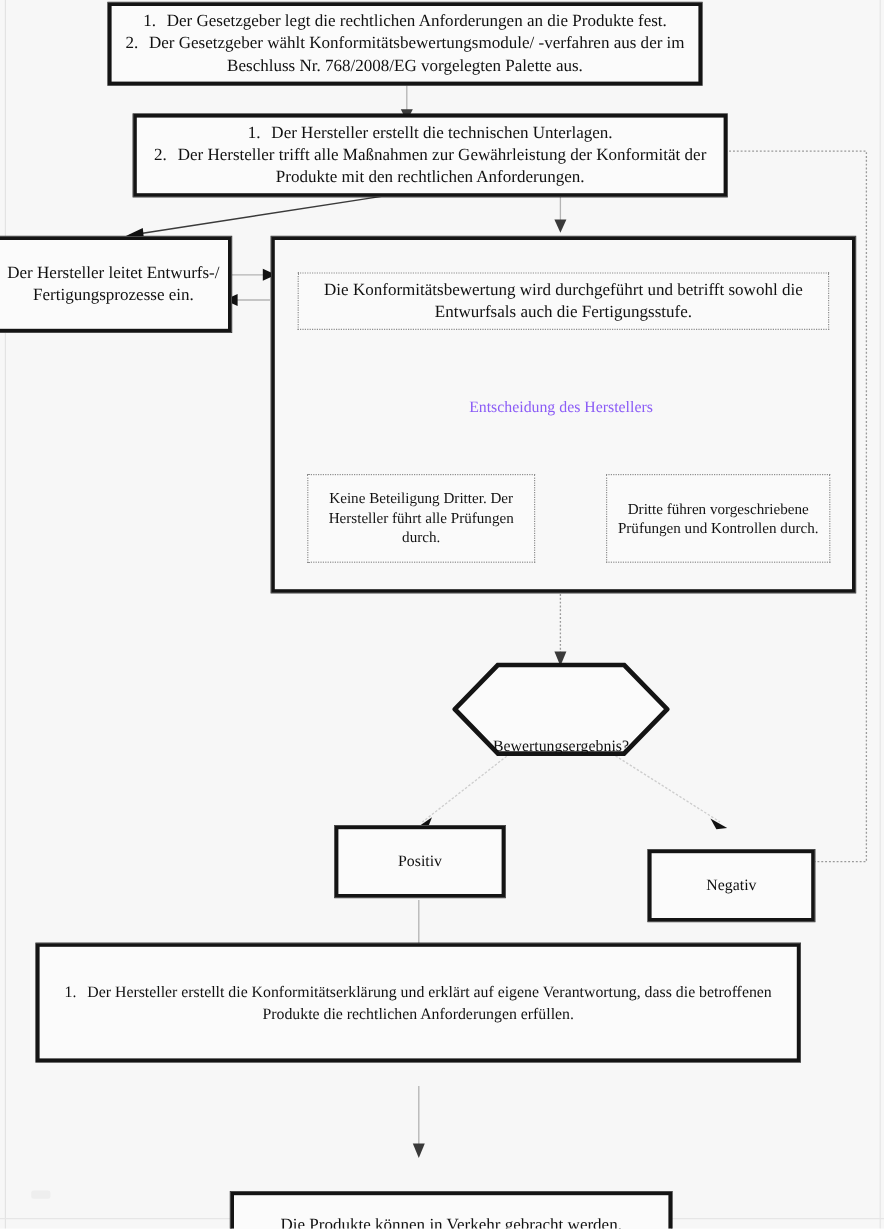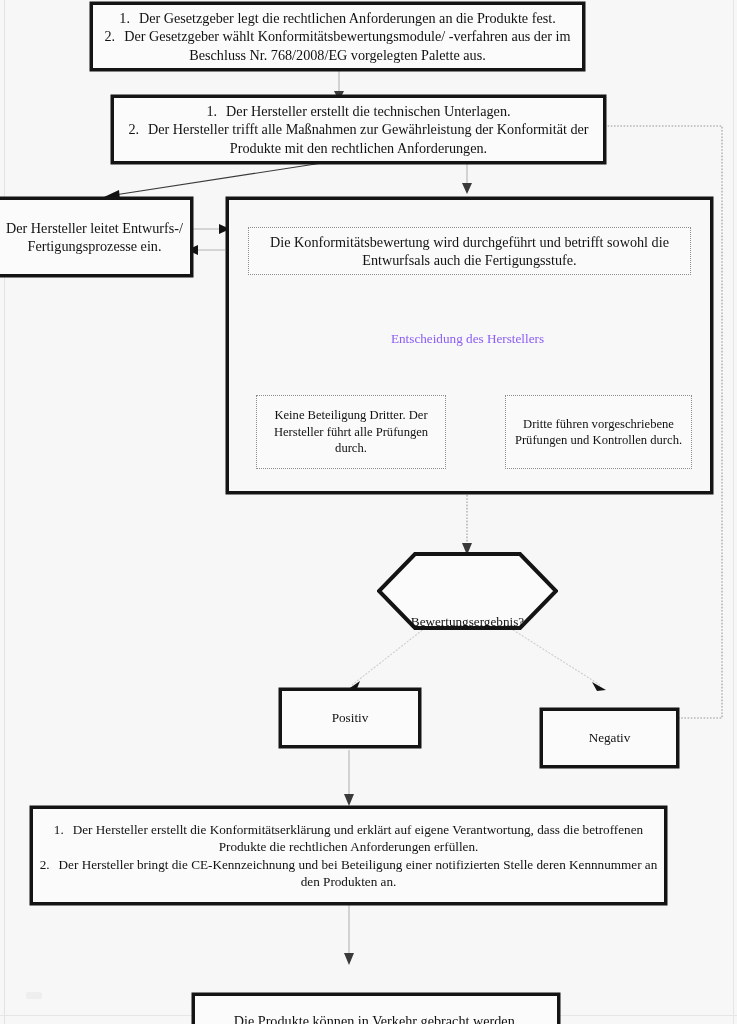--- a/index.html
+++ b/index.html
@@ -265,29 +265,26 @@
   </div>
 
   <div class="node heavy fs13" style="left:279px; top:688px; width:142px; height:60px;">
     <div class="inner">Positiv</div>
   </div>
 
   <div class="node heavy fs13" style="left:540px; top:688px; width:139px; height:60px;margin-top:20px;">
     <div class="inner">Negativ</div>
   </div>
 
-  <div class="node heavy fs13" style="left:30px; top:806px; width:637px; height:99px;">
+  <div class="node heavy fs13" style="left:30px; top:786px; width:637px; height:99px;">
     <div class="inner">
       <ol class="steps">
         <li>
           <span class="num">1.</span><span>Der Hersteller erstellt die Konformitätserklärung und erklärt auf eigene Verantwortung, dass die betroffenen Produkte die rechtlichen Anforderungen erfüllen.</span>
         </li>
-        <li>
-          <span class="num">2.</span><span>Der Hersteller bringt die CE-Kennzeichnung und bei Beteiligung einer notifizierten Stelle deren Kennnummer an den Produkten an.</span>
-        </li>
       </ol>
     </div>
   </div>
 
   <div class="node heavy fs14" style="left:192px; top:993px; width:368px; height:56px;text-align:center;">
     <div class="inner">Die Produkte können in Verkehr gebracht werden.</div>
   </div>
 
 </div>
 

